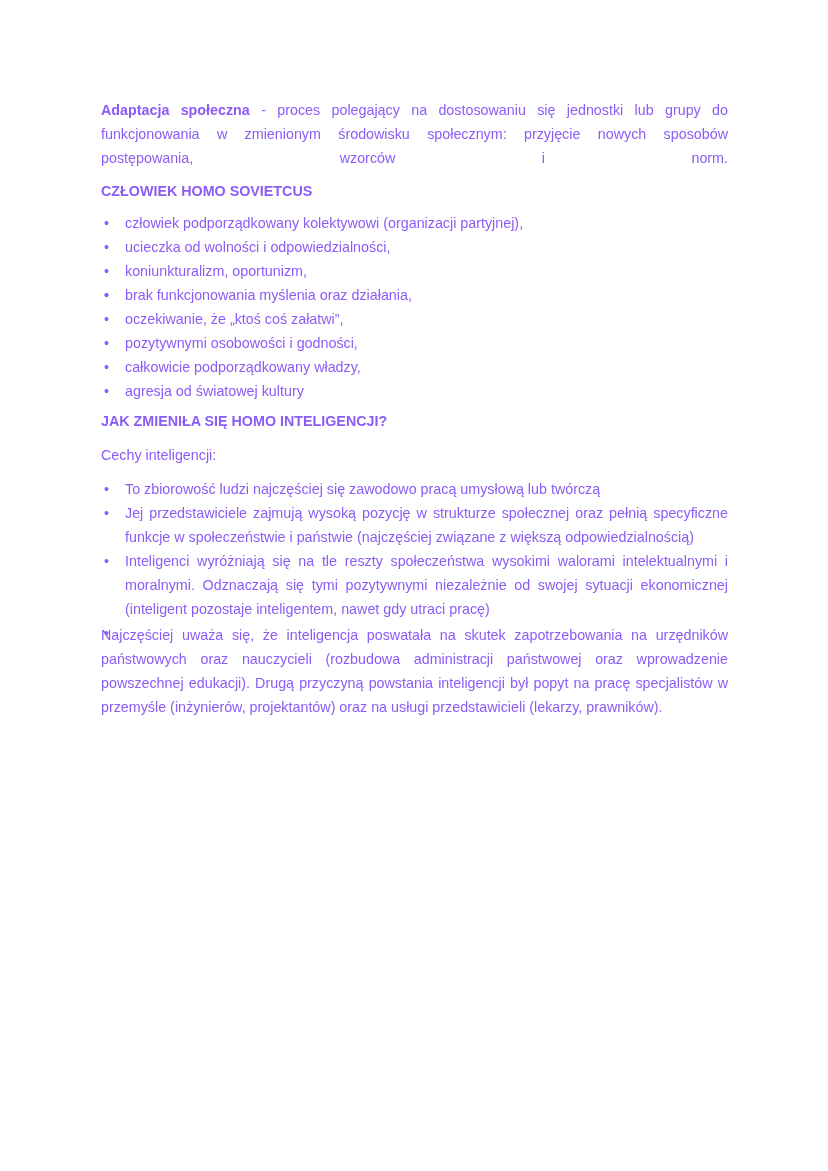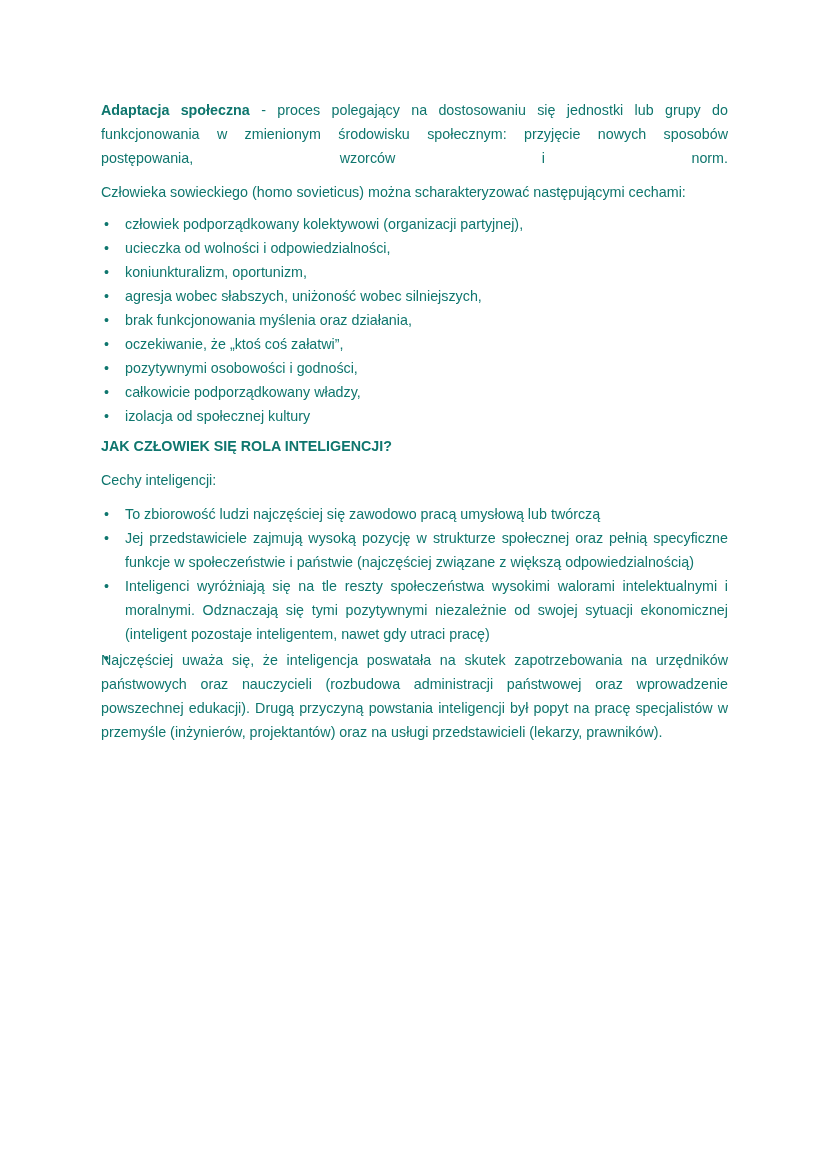--- a/index.html
+++ b/index.html
@@ -1,19 +1,19 @@
 <!DOCTYPE html>
 <html><head>
 <meta charset="utf-8">
 <style>
   html, body { margin: 0; padding: 0; background: #ffffff; }
   body { width: 828px; height: 1171px; position: relative; overflow: hidden; }
   .page {
     position: absolute; left: 101px; top: 98px; width: 627px;
-    font-family: "Liberation Sans", sans-serif; font-size: 14.3px; color: #0f766e;
+    font-family: "Liberation Sans", sans-serif; font-size: 14.3px; color: #8b5cf6;
     line-height: 24px;
   }
   p { margin: 0; text-align: justify; }
   .justify-last { text-align-last: justify; }
   b { font-weight: bold; }
   .heading { font-weight: bold; margin-top: 9px; }
   .lead { margin-top: 10px; }
   ul { list-style: none; margin: 8px 0 0 0; padding: 0; }
   ul.sov li { position: relative; padding-left: 24px; line-height: 24px; text-align: left; }
   ul.intel { margin-top: 10px; }
@@ -23,35 +23,35 @@
   .sec2 { margin-top: 6px; }
 </style>
 </head>
 <body>
 
 <div class="page">
 
   <p class="justify-last"><b>Adaptacja społeczna</b><span> - proces polegający na dostosowaniu się jednostki lub grupy do funkcjonowania w zmienionym środowisku społecznym: przyjęcie nowych sposobów postępowania, wzorców i norm.</span></p>
 
 
-  <p class="lead">Człowieka sowieckiego (homo sovieticus) można scharakteryzować następującymi cechami:</p>
+  <p class="heading">CZŁOWIEK HOMO SOVIETCUS</p>
 
   <ul class="sov">
     <li><span class="bullet">•</span><span>człowiek podporządkowany kolektywowi (organizacji partyjnej),</span></li>
     <li><span class="bullet">•</span><span>ucieczka od wolności i odpowiedzialności,</span></li>
     <li><span class="bullet">•</span><span>koniunkturalizm, oportunizm,</span></li>
-    <li><span class="bullet">•</span><span>agresja wobec słabszych, uniżoność wobec silniejszych,</span></li>
+    <li><span class="bullet">•</span></li>
     <li><span class="bullet">•</span><span>brak funkcjonowania myślenia oraz działania,</span></li>
     <li><span class="bullet">•</span><span>oczekiwanie, że „ktoś coś załatwi”,</span></li>
     <li><span class="bullet">•</span><span>pozytywnymi osobowości i godności,</span></li>
     <li><span class="bullet">•</span><span>całkowicie podporządkowany władzy,</span></li>
-    <li><span class="bullet">•</span><span>izolacja od społecznej kultury</span></li>
+    <li><span class="bullet">•</span><span>agresja od światowej kultury</span></li>
   </ul>
 
-  <p class="heading sec2">JAK CZŁOWIEK SIĘ ROLA INTELIGENCJI?</p>
+  <p class="heading sec2">JAK ZMIENIŁA SIĘ HOMO INTELIGENCJI?</p>
   <p class="lead">Cechy inteligencji:</p>
 
   <ul class="intel">
     <li><span class="bullet">•</span><span>To zbiorowość ludzi najczęściej się zawodowo pracą umysłową lub twórczą</span></li>
     <li><span class="bullet">•</span><span>Jej przedstawiciele zajmują wysoką pozycję w strukturze społecznej oraz pełnią specyficzne funkcje w społeczeństwie i państwie (najczęściej związane z większą odpowiedzialnością)</span></li>
     <li><span class="bullet">•</span><span>Inteligenci wyróżniają się na tle reszty społeczeństwa wysokimi walorami intelektualnymi i moralnymi. Odznaczają się tymi pozytywnymi niezależnie od swojej sytuacji ekonomicznej (inteligent pozostaje inteligentem, nawet gdy utraci pracę)</span></li>
     <li><span class="bullet">•</span></li>
   </ul>
 
   <p class="after">Najczęściej uważa się, że inteligencja poswatała na skutek zapotrzebowania na urzędników państwowych oraz nauczycieli (rozbudowa administracji państwowej oraz wprowadzenie powszechnej edukacji). Drugą przyczyną powstania inteligencji był popyt na pracę specjalistów w przemyśle (inżynierów, projektantów) oraz na usługi przedstawicieli (lekarzy, prawników).</p>

